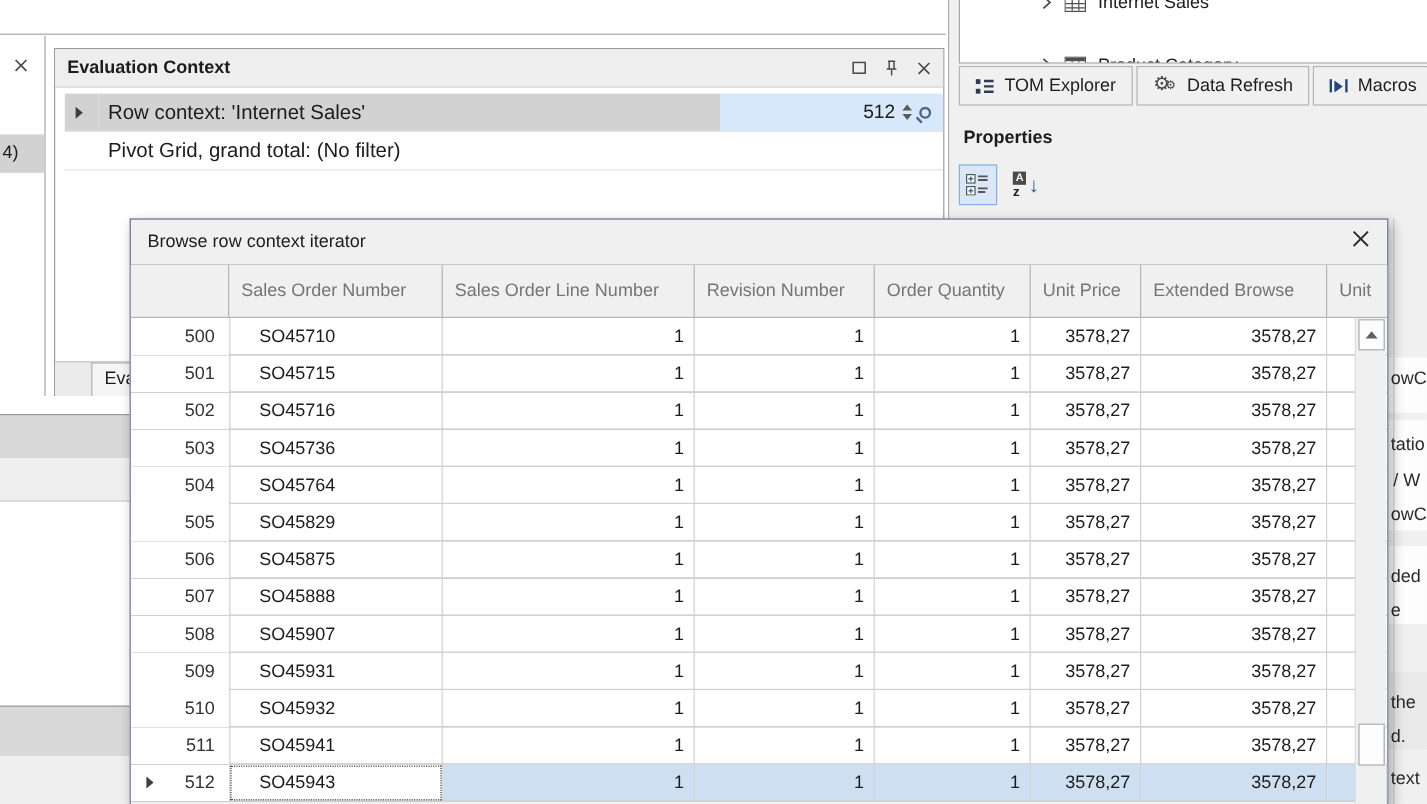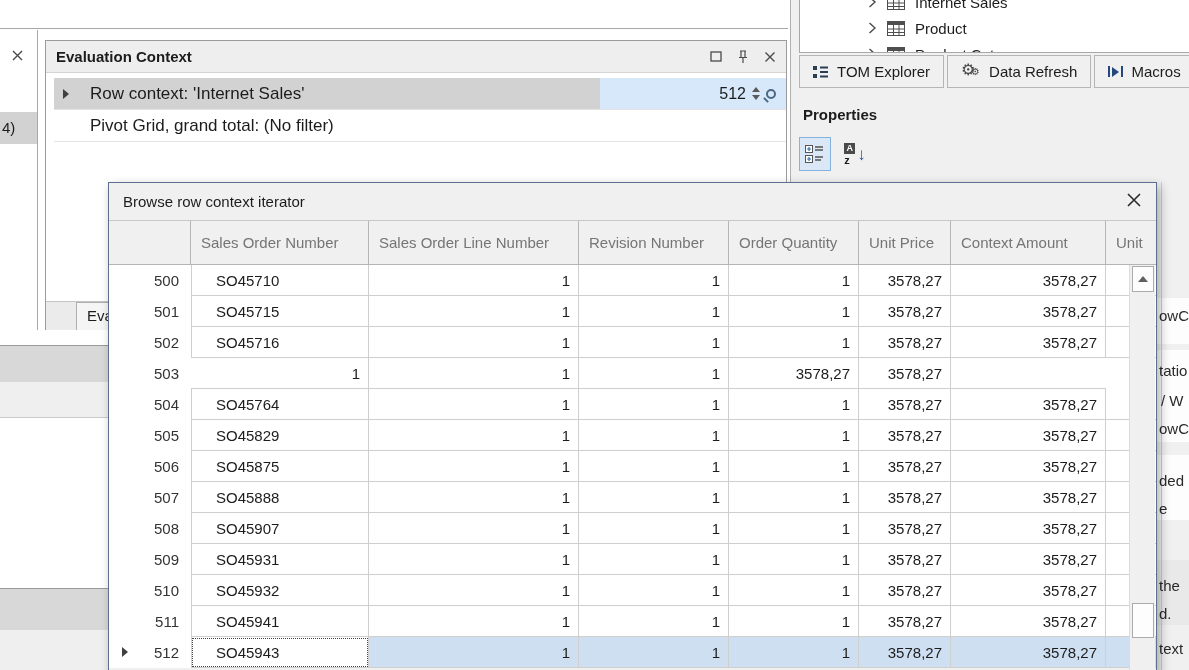--- a/index.html
+++ b/index.html
@@ -139,31 +139,20 @@
       <svg width="9" height="12">
           <path d="M1.5 1l5.5 5-5.5 5" stroke="#4a4a4a" stroke-width="1.4" fill="none"></path>
         </svg>
       <svg width="18" height="15" viewBox="0 0 18 15">
           <rect x="0.5" y="0.5" width="17" height="14" fill="#fff" stroke="#4f4f4f"></rect>
           <rect x="1" y="1" width="16" height="3" fill="#4f4f4f"></rect>
           <path d="M6.5 4v10M12 4v10M1 8h16M1 11.5h16" stroke="#4f4f4f" fill="none"></path>
         </svg>
       <span class="lbl">Internet Sales</span>
     </div>
-    <div class="tree-row" style="top:15px;">
-      <svg width="9" height="12">
-          <path d="M1.5 1l5.5 5-5.5 5" stroke="#4a4a4a" stroke-width="1.4" fill="none"></path>
-        </svg>
-      <svg width="18" height="15" viewBox="0 0 18 15">
-          <rect x="0.5" y="0.5" width="17" height="14" fill="#fff" stroke="#4f4f4f"></rect>
-          <rect x="1" y="1" width="16" height="3" fill="#4f4f4f"></rect>
-          <path d="M6.5 4v10M12 4v10M1 8h16M1 11.5h16" stroke="#4f4f4f" fill="none"></path>
-        </svg>
-      <span class="lbl">Product</span>
-    </div>
     <div class="tree-row" style="top:41px;">
       <svg width="9" height="12">
           <path d="M1.5 1l5.5 5-5.5 5" stroke="#4a4a4a" stroke-width="1.4" fill="none"></path>
         </svg>
       <svg width="18" height="15" viewBox="0 0 18 15">
           <rect x="0.5" y="0.5" width="17" height="14" fill="#fff" stroke="#4f4f4f"></rect>
           <rect x="1" y="1" width="16" height="3" fill="#4f4f4f"></rect>
           <path d="M6.5 4v10M12 4v10M1 8h16M1 11.5h16" stroke="#4f4f4f" fill="none"></path>
         </svg>
       <span class="lbl">Product Category</span>
@@ -282,21 +271,21 @@
         </svg>
     </span>
   </div>
   <div class="dlg-grid-head" id="dlg-head">
       <div class="hc c0"></div>
       <div class="hc c1">Sales Order Number</div>
       <div class="hc c2">Sales Order Line Number</div>
       <div class="hc c3">Revision Number</div>
       <div class="hc c4">Order Quantity</div>
       <div class="hc c5">Unit Price</div>
-      <div class="hc c6">Context Amount</div>
+      <div class="hc c6">Extended Browse</div>
       <div class="hc c7">Unit</div>
     </div>
   <div id="dlg-rows">
       <div class="trow">
         <div class="cell c0">
           <span>500</span>
         </div>
         <div class="cell c1">
           <span>SO45710</span>
         </div>
@@ -367,20 +356,23 @@
         <div class="cell c6 num">
           <span>3578,27</span>
         </div>
         <div class="cell c7">
           <span></span>
         </div>
       </div>
       <div class="trow">
         <div class="cell c0">
           <span>503</span>
+        </div>
+        <div class="cell c1">
+          <span>SO45736</span>
         </div>
         <div class="cell c2 num">
           <span>1</span>
         </div>
         <div class="cell c3 num">
           <span>1</span>
         </div>
         <div class="cell c4 num">
           <span>1</span>
         </div>

